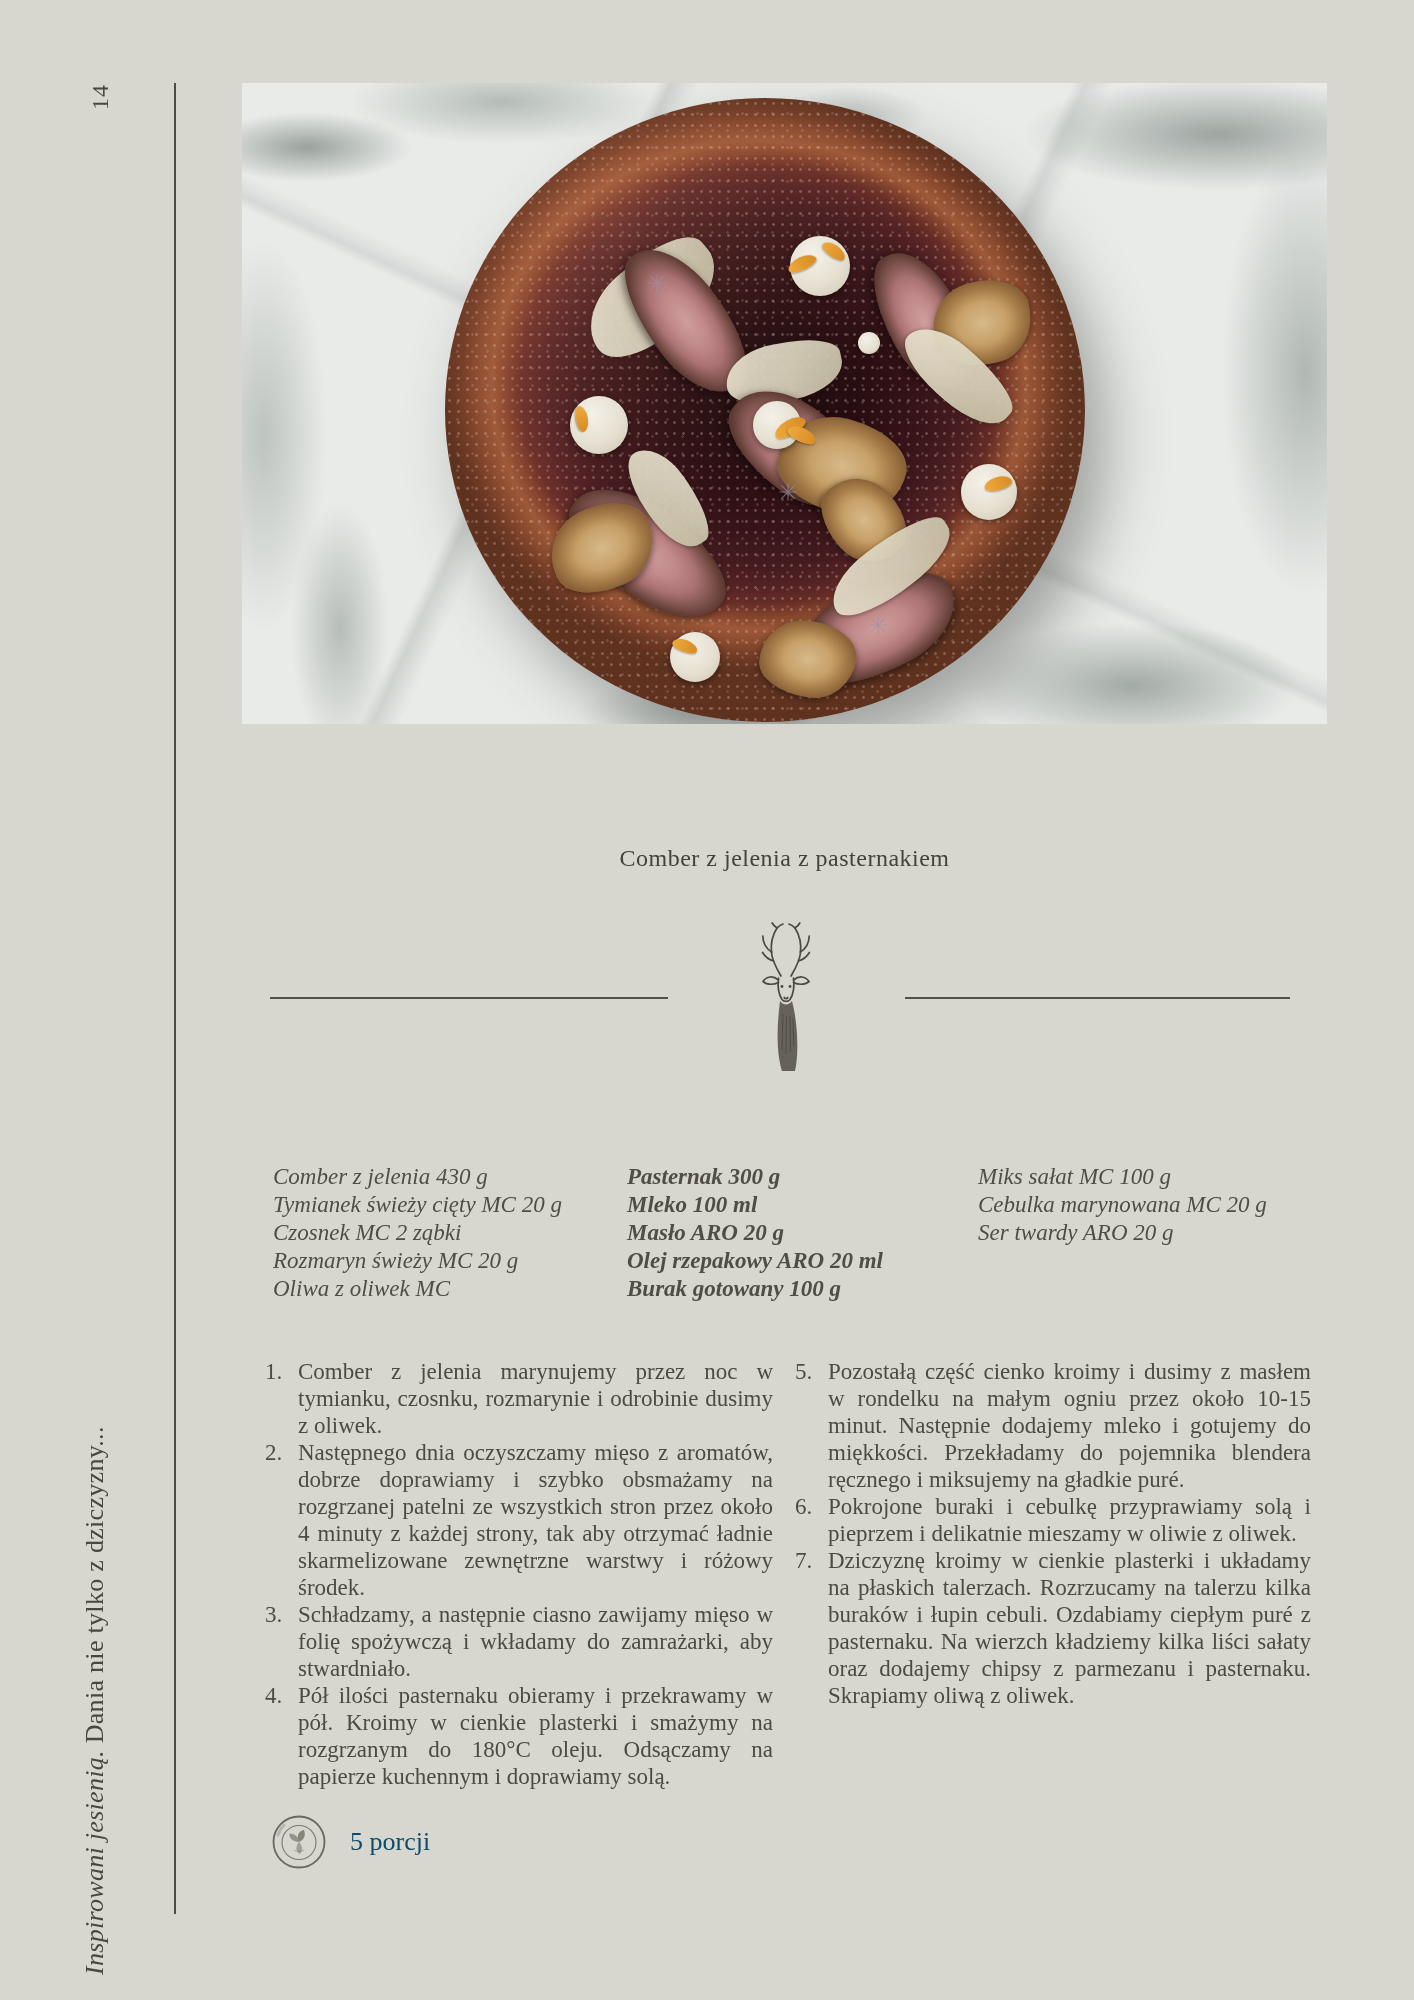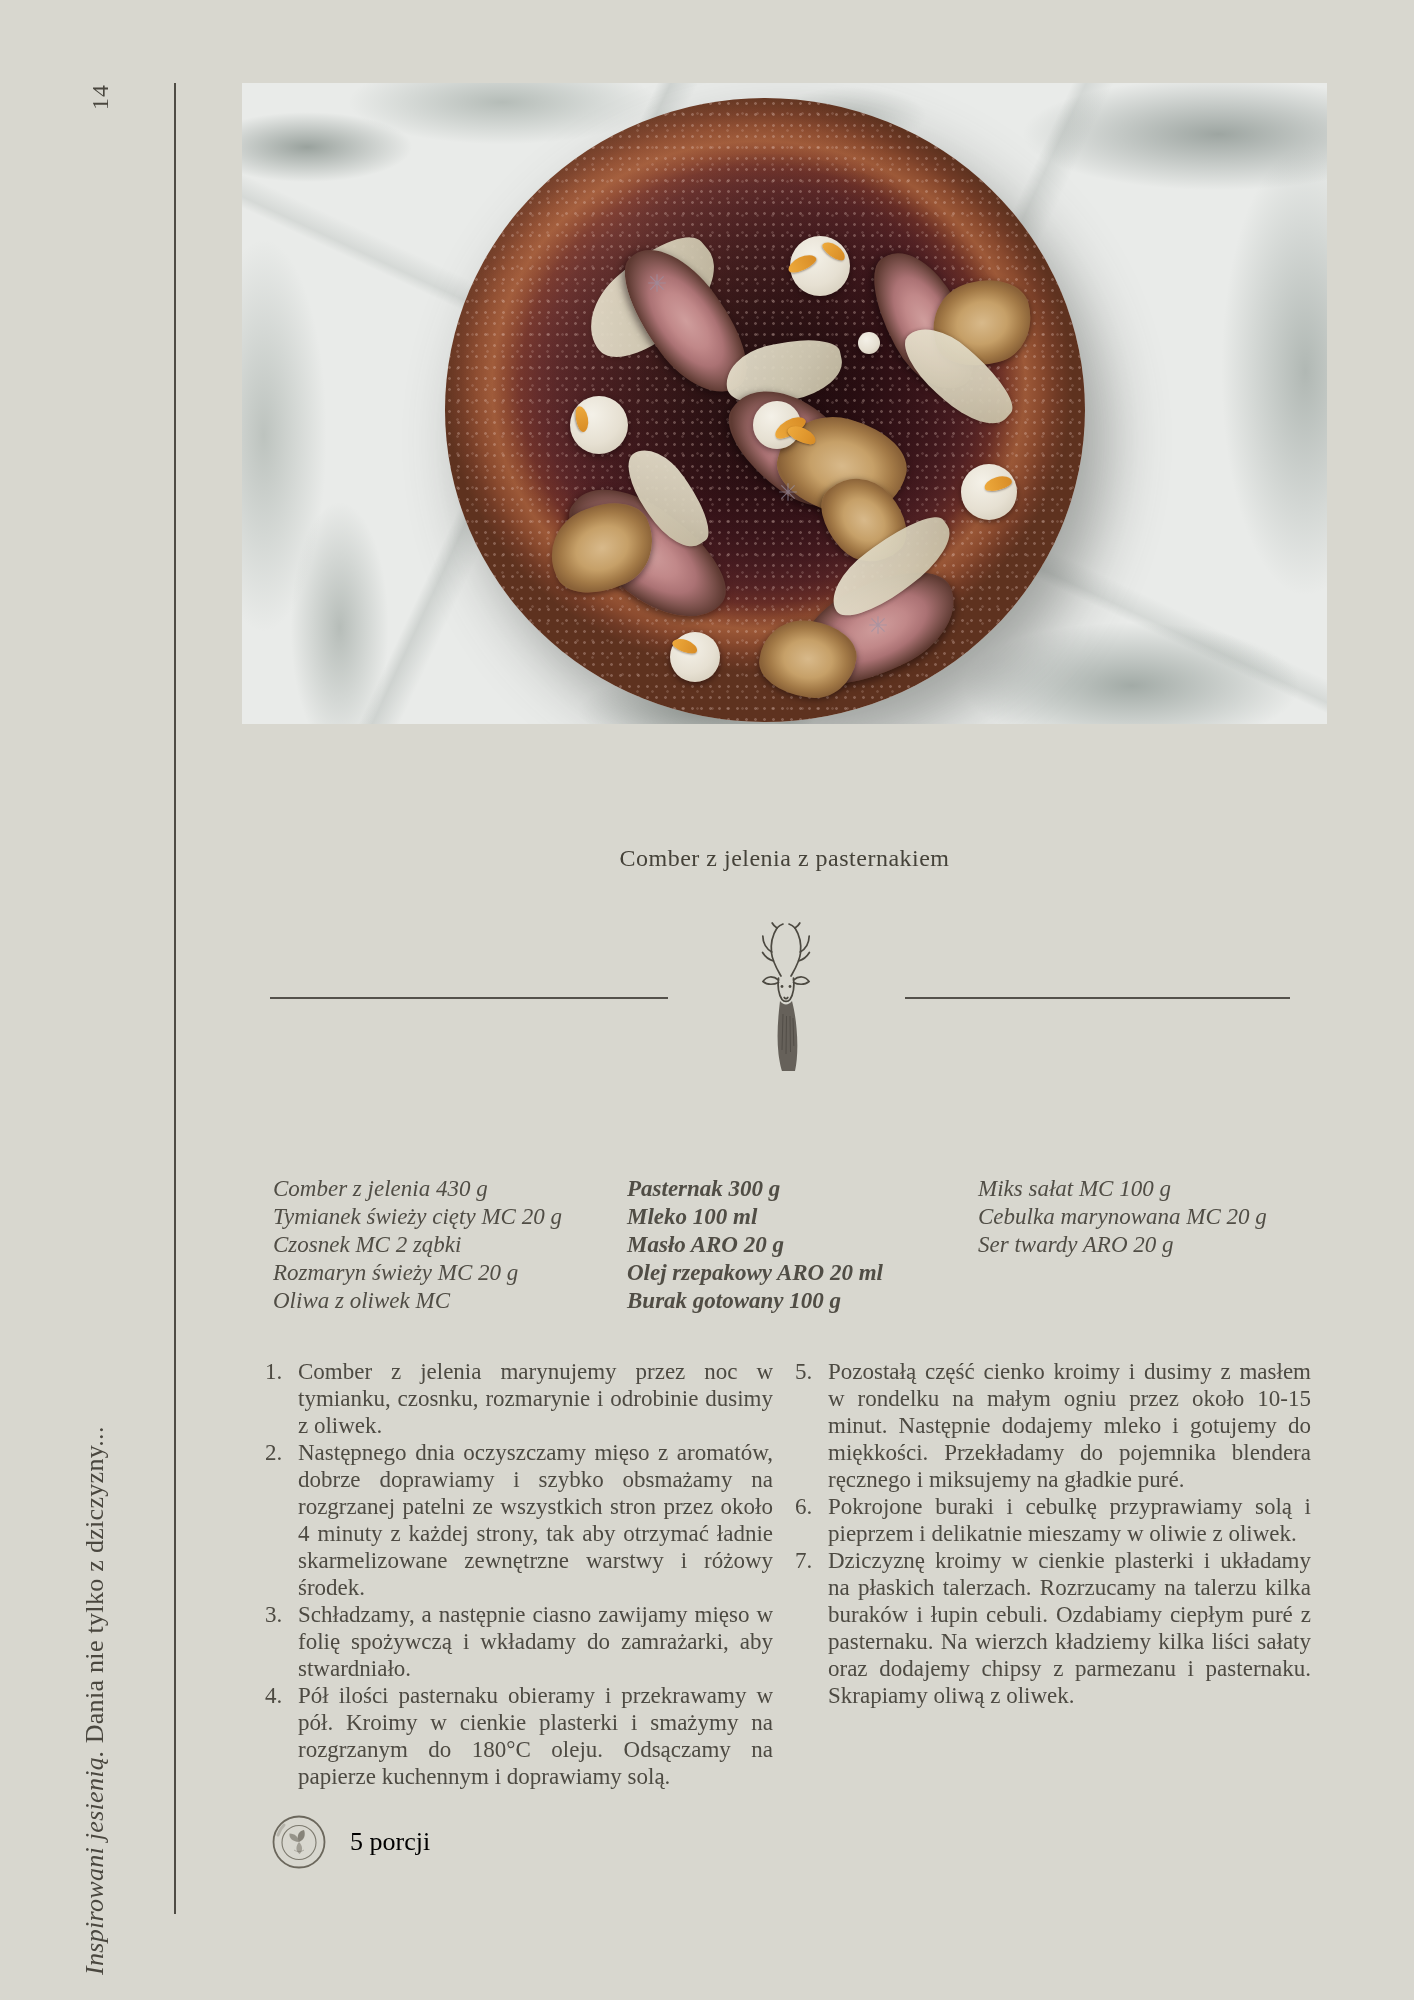--- a/index.html
+++ b/index.html
@@ -75,33 +75,33 @@
   .title{
     position:absolute;left:242px;top:845px;width:1085px;
     font-size:24px;letter-spacing:.5px;text-align:center;color:#454239;
   }
   .divider{position:absolute;left:242px;top:920px;width:1085px;height:155px;}
   .divider .line{position:absolute;top:77px;height:2px;background:#54514b;}
   .divider .line.left{left:28px;width:398px;}
   .divider .line.right{left:663px;width:385px;}
   .divider .deer{position:absolute;left:498px;top:2px;}
   .ingredients{position:absolute;left:242px;top:1163px;width:1085px;height:150px;}
-  .ing-col{position:absolute;top:12px;font-style:italic;font-size:23px;line-height:28px;color:#504d45;}
+  .ing-col{position:absolute;top:0;font-style:italic;font-size:23px;line-height:28px;color:#504d45;}
   .ing-col.c1{left:31px;}
   .ing-col.c2{left:385px;font-weight:bold;}
   .ing-col.c3{left:736px;}
   .steps{position:absolute;left:242px;top:1358px;width:1085px;font-size:23px;line-height:27px;color:#4d4a42;}
   .step-col{position:absolute;top:0;}
   .step-col.left{left:23px;width:508px;}
   .step-col.right{left:553px;width:516px;}
   .step{display:flex;}
   .step .num{width:33px;flex-shrink:0;}
   .step .txt{flex:1;text-align:justify;}
   .servings{position:absolute;left:242px;top:1813px;display:flex;align-items:center;gap:22px;padding-left:28px;}
-  .servings .label{font-size:26px;color:#000000;padding-bottom:4px;}
+  .servings .label{font-size:26px;color:#0c4a6e;padding-bottom:4px;}
 </style>
 </head>
 <body>
 
 <div class="page">
 
   <div class="side-rule"></div>
 
   <div class="page-number">14</div>
 

